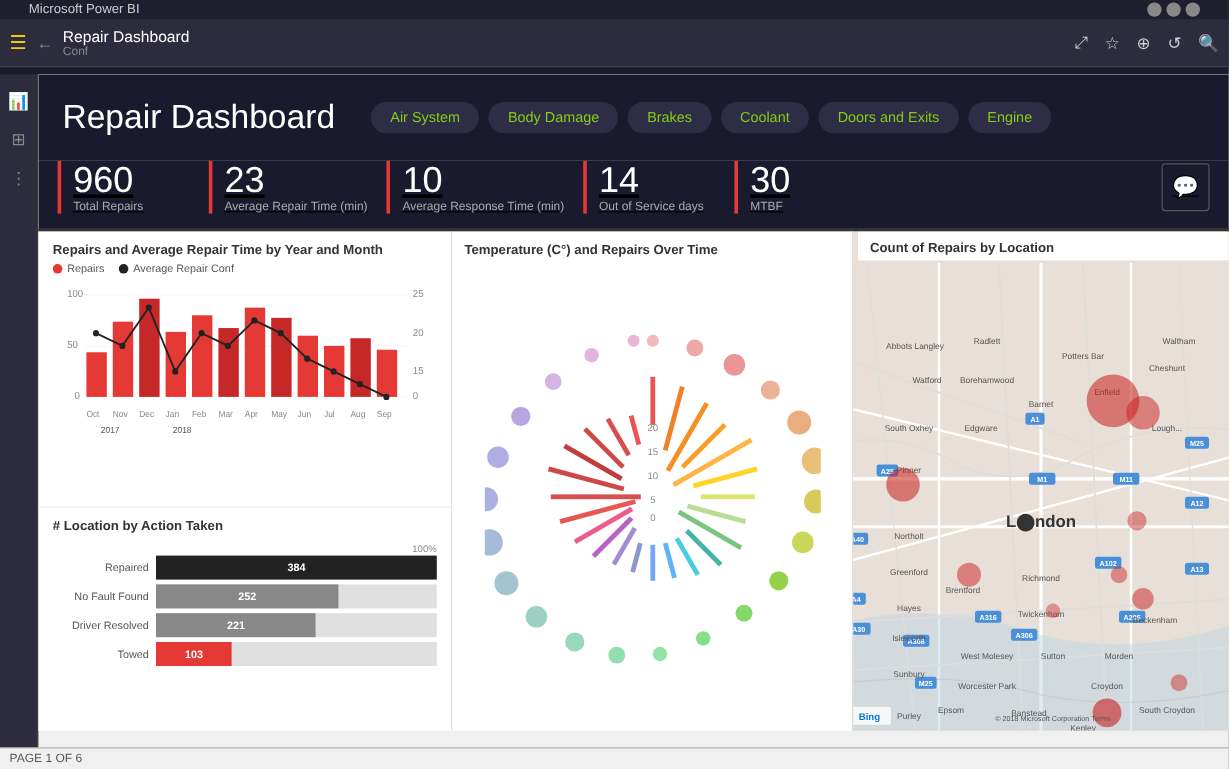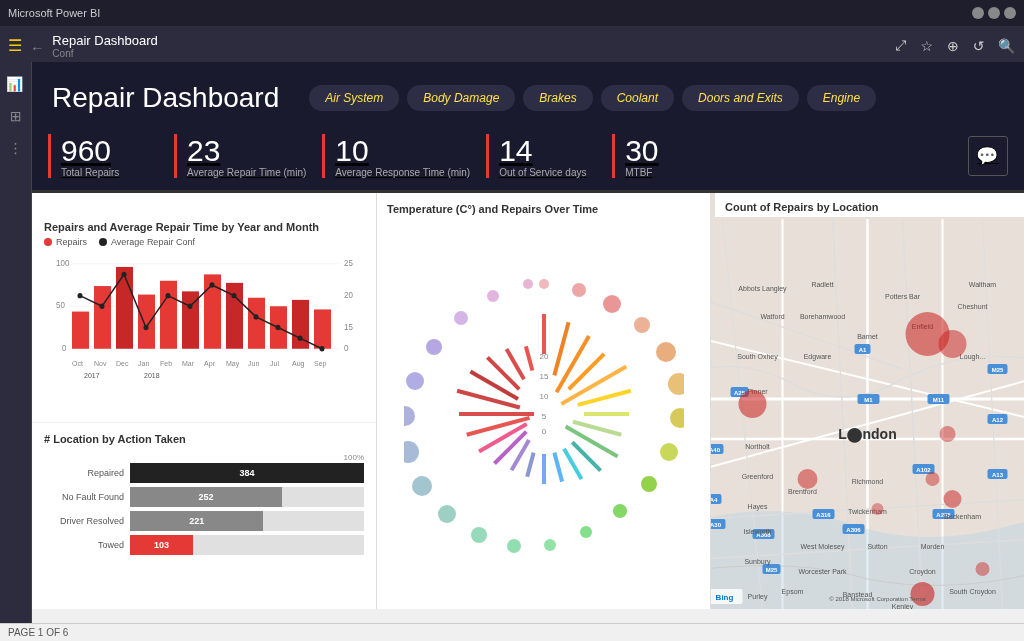--- a/index.html
+++ b/index.html
@@ -1,25 +1,25 @@
 <!DOCTYPE html>
 <html><head>
   <meta charset="utf-8">
   <style>
     * { box-sizing: border-box; margin: 0; padding: 0; }
     body { background: #1a1a2e; font-family: 'Segoe UI', Arial, sans-serif; width: 1024px; height: 641px; overflow: hidden; }
 
     
     .title-bar {
       background: #1e1e2d;
-      height: 26px;
+      height: 16px;
       display: flex;
       align-items: center;
       justify-content: space-between;
-      padding: 0 8px;
+      padding: 0 24px;
       gap: 22px;
     }
     .title-bar-left { display: flex; align-items: center; gap: 6px; }
     .title-bar-text { color: #ccc; font-size: 11px; }
 
     
     .app-toolbar {
       background: #2c2c3e;
       height: 40px;
       display: flex;
@@ -77,27 +77,26 @@
     .dashboard-title {
       color: #fff;
       font-size: 28px;
       font-weight: 300;
       flex: 0 0 auto;
       margin-right: 20px;
     }
     .nav-tabs { display: flex; gap: 8px; flex-wrap: wrap; }
     .nav-tab {
       background: #2d2d45;
-      color: #fde047;
+      color: #84cc16;
       border: none;
       padding: 6px 16px;
       border-radius: 20px;
       font-size: 12px;
       cursor: pointer;
-      font-style: italic;
     }
 
     
     .kpi-row {
       background: #1a1a2e;
       display: flex;
       align-items: stretch;
       padding: 0 16px 12px 16px;
       gap: 16px;
       border-bottom: 3px solid #333;
@@ -140,21 +139,21 @@
       width: 345px;
       flex: 0 0 345px;
       display: flex;
       flex-direction: column;
       border-right: 1px solid #ddd;
       background: #fff;
     }
 
     
     .bar-chart-section {
-      padding: 28px 12px 6px 12px;
+      padding: 10px 12px 6px 12px;
       border-bottom: 1px solid #eee;
       height: 230px;
     }
     .chart-title { font-size: 11px; color: #333; font-weight: 600; margin-bottom: 4px; }
     .chart-legend { display: flex; gap: 12px; margin-bottom: 4px; }
     .legend-item { display: flex; align-items: center; gap: 4px; font-size: 9px; color: #555; }
     .legend-dot { width: 8px; height: 8px; border-radius: 50%; }
 
     .bar-chart-container {
       position: relative;

